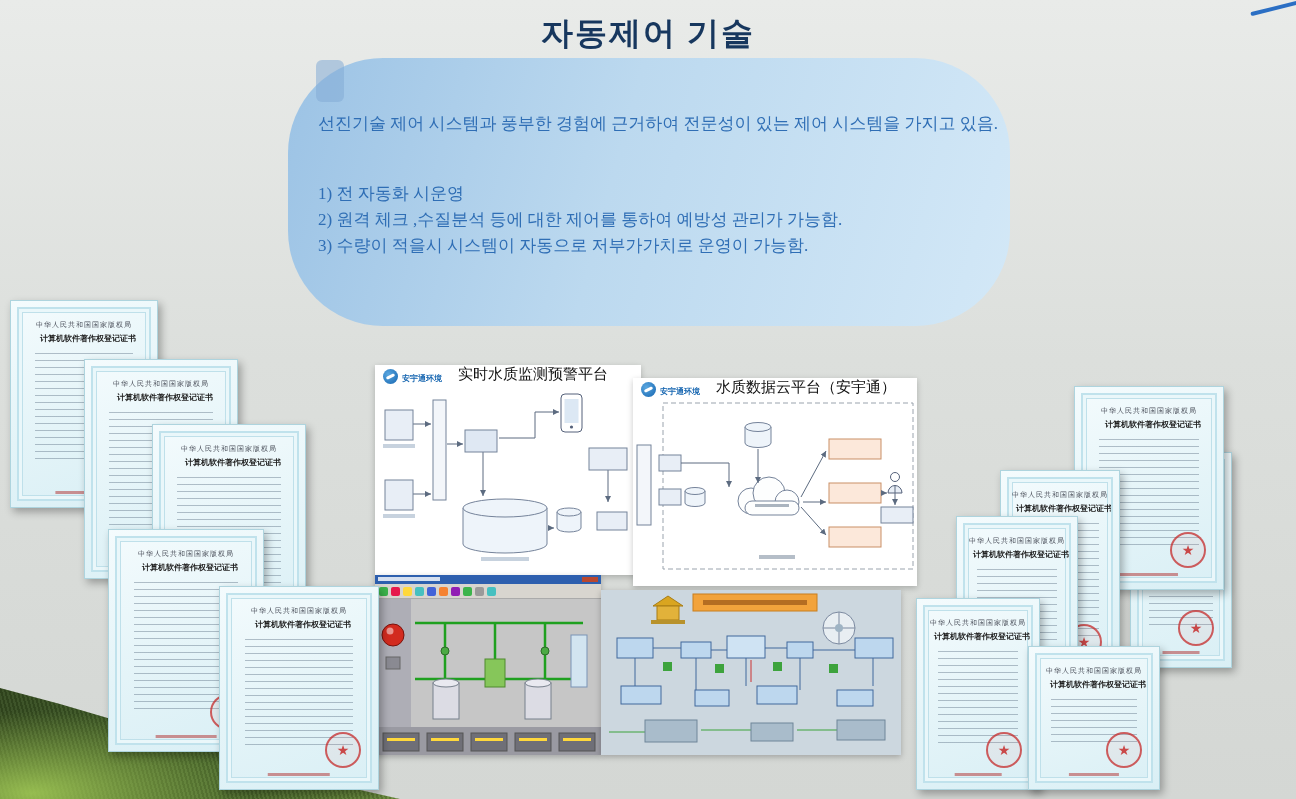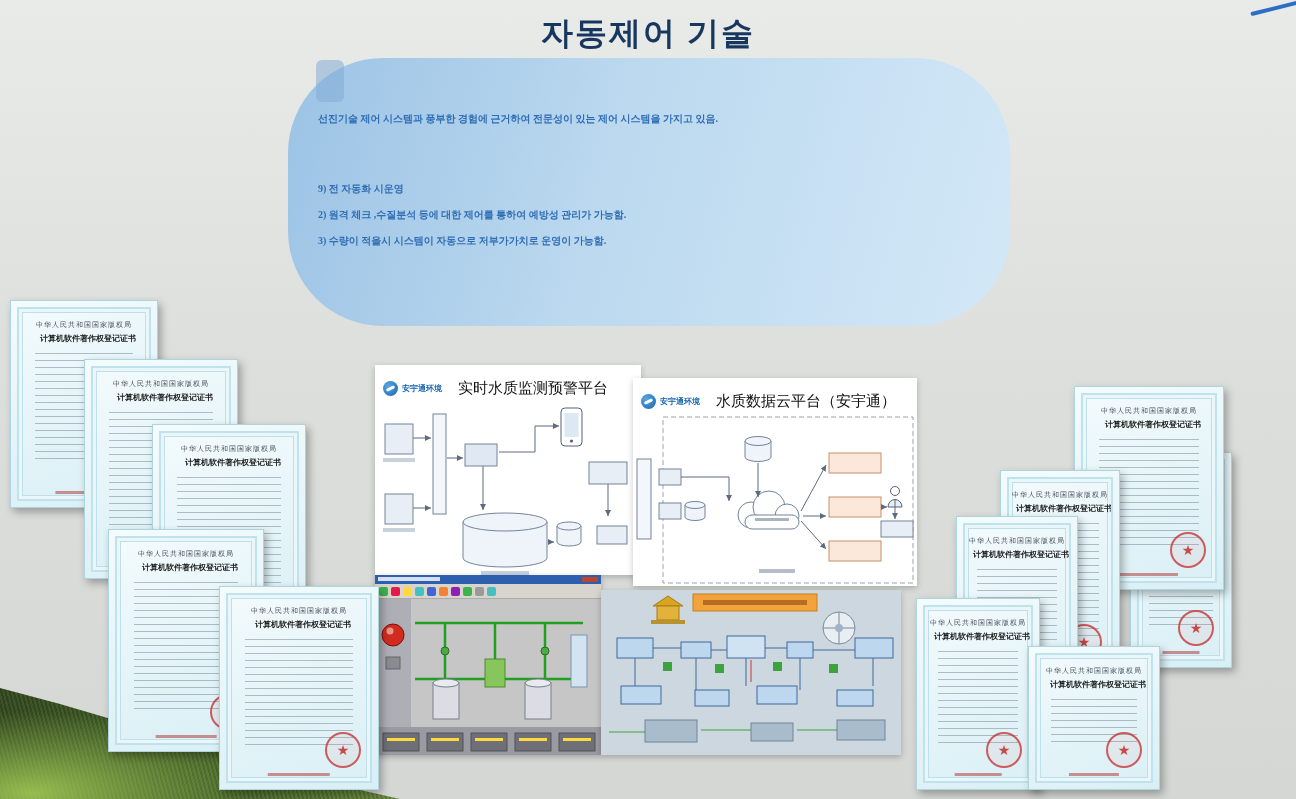--- a/index.html
+++ b/index.html
@@ -27,21 +27,21 @@
   .bubble {
     position:absolute; left:288px; top:58px; width:722px; height:268px;
     border-radius:95px;
     background: linear-gradient(105deg,#9cc3e5 0%,#bcd9ef 45%,#d3e8f7 100%);
     z-index:2;
   }
   .bubble-accent {
     position:absolute; left:28px; top:2px; width:28px; height:42px;
     background:#84abd6; opacity:.55; border-radius:6px;
   }
-  .bubble p { margin:0; position:absolute; color:#2f6eb5; font-weight:bold; font-size:10px; white-space:nowrap;text-align:right; }
+  .bubble p { margin:0; position:absolute; color:#2f6eb5; font-weight:normal; font-size:17px; white-space:nowrap;text-align:right; }
   .bubble-intro  { left:30px; top:54px; }
   .bubble-item-1 { left:30px; top:124px; }
   .bubble-item-2 { left:30px; top:150px; }
   .bubble-item-3 { left:30px; top:176px; }
   .bubble-footer { left:44px; top:228px; }
 
   
   .cert {
     position:absolute;
     background: linear-gradient(160deg,#f4fbfd 0%,#e4f4f8 55%,#d9eff5 100%);
@@ -71,21 +71,21 @@
     color:rgba(198,44,44,.85); display:flex; align-items:center; justify-content:center;
     font-size:14px; background:rgba(230,120,120,.08);
   }
   .cert-no {
     position:absolute; bottom:5px; left:50%; transform:translateX(-50%);
     width:44%; height:3px; background:rgba(180,60,60,.55);
   }
 
   
   .panel { position:absolute; background:#fff; box-shadow:0 2px 6px rgba(0,0,0,.22); z-index:5; }
-  .panel-header { display:flex; align-items:center; padding:14px 8px 2px; font-family:"Liberation Sans",sans-serif; }
+  .panel-header { display:flex; align-items:flex-end; padding:0 8px 2px; font-family:"Liberation Sans",sans-serif; }
   .logo-dot {
     width:15px; height:15px; border-radius:50%; flex:none; position:relative;
     background: radial-gradient(circle at 35% 35%, #5aa7e0, #1565b0);
   }
   .logo-dot::after {
     content:""; position:absolute; left:3px; top:6px; width:9px; height:3px;
     border-radius:2px; background:#fff; transform:rotate(-25deg);
   }
   .brand { font-size:8px; color:#1565b0; font-weight:bold; margin-left:4px; white-space:nowrap; }
   .panel-title { font-size:15px; color:#111; margin-left:16px; white-space:nowrap; }
@@ -112,21 +112,21 @@
 
 <div class="slide">
 
   <div class="corner-accent"></div>
 
   <h1 class="slide-title">자동제어 기술</h1>
 
   <div class="bubble">
     <div class="bubble-accent"></div>
     <p class="bubble-intro">선진기술 제어 시스템과 풍부한  경험에 근거하여 전문성이 있는 제어 시스템을 가지고 있음.</p>
-    <p class="bubble-item-1">9) 전 자동화 시운영</p>
+    <p class="bubble-item-1">1) 전 자동화 시운영</p>
     <p class="bubble-item-2">2) 원격 체크 ,수질분석 등에 대한 제어를 통하여 예방성 관리가 가능함.</p>
     <p class="bubble-item-3">3)  수량이 적을시 시스템이 자동으로 저부가가치로 운영이 가능함.</p>
   </div>
 
   <div class="grass"></div>
 
   <div class="cert" style="left:10px;top:300px;width:146px;height:206px;z-index:2">
     <div class="cert-frame">
       <div class="cert-authority">中华人民共和国国家版权局</div>
       <div class="cert-title">计算机软件著作权登记证书</div>

